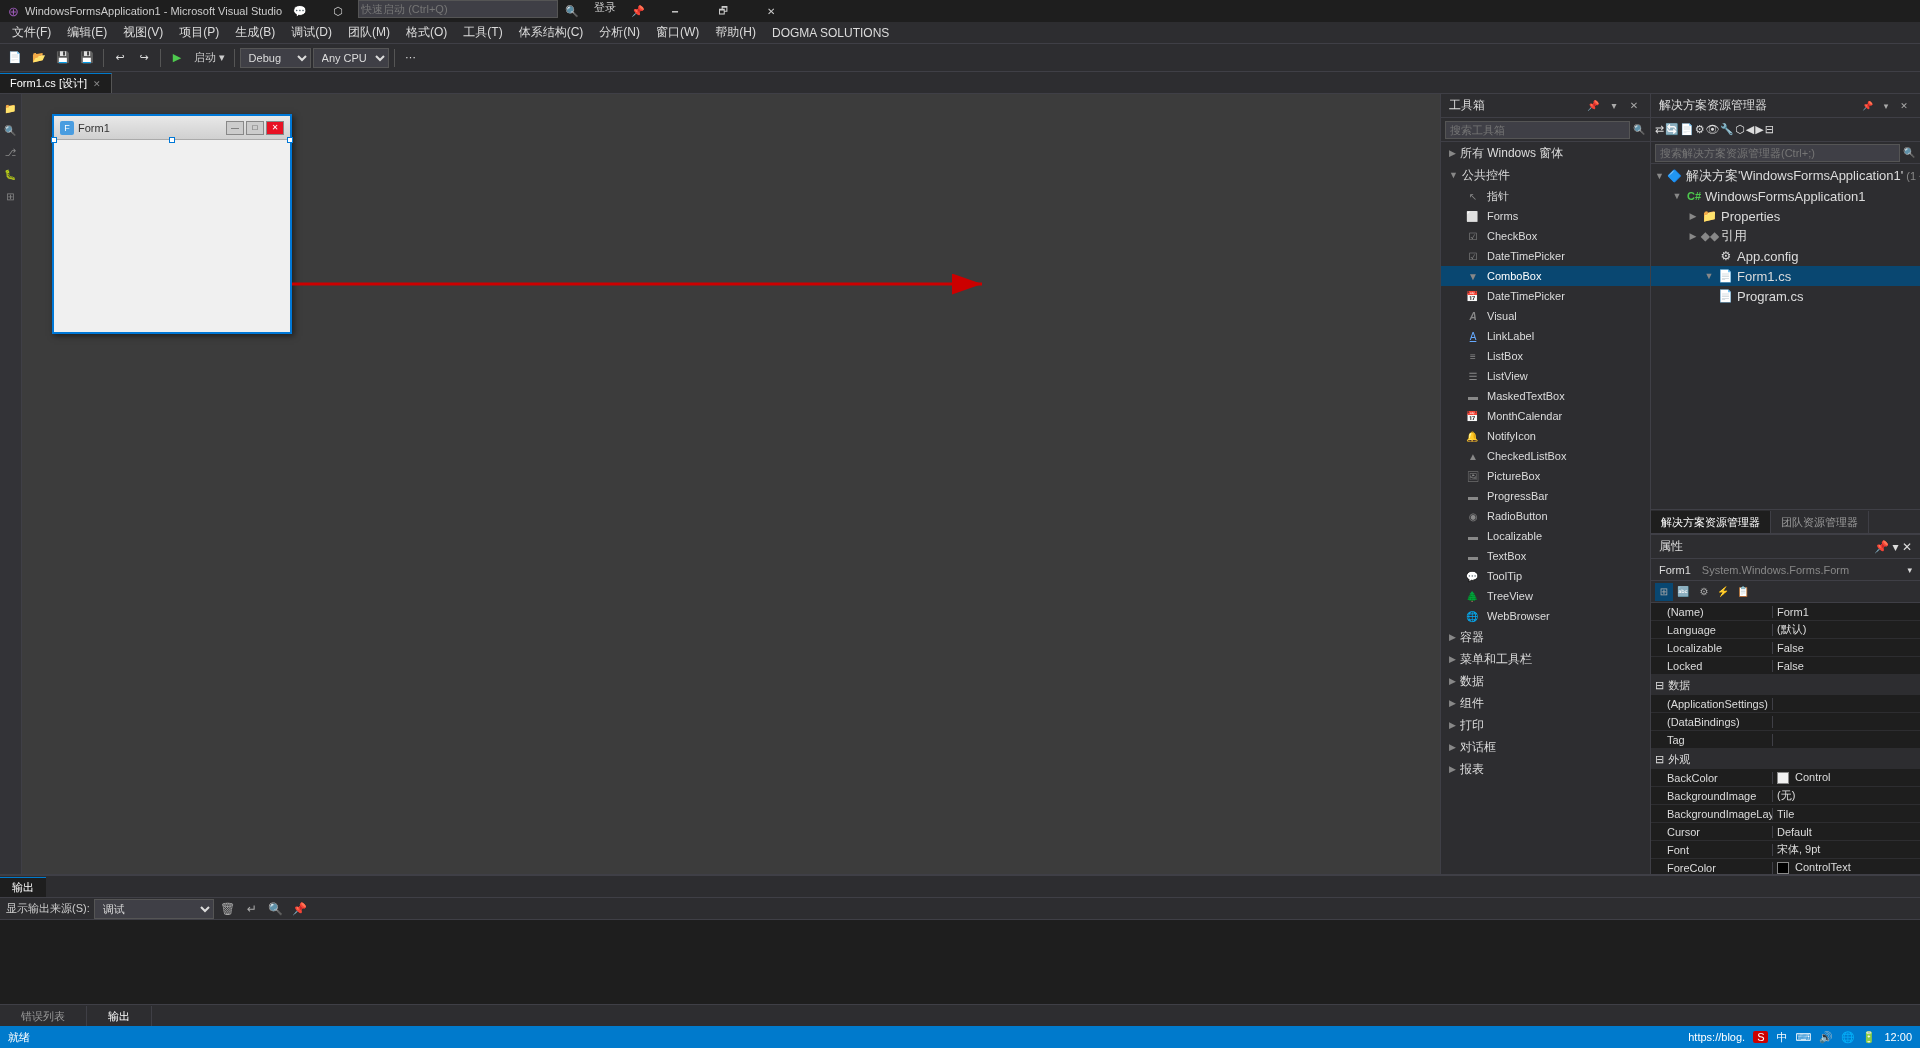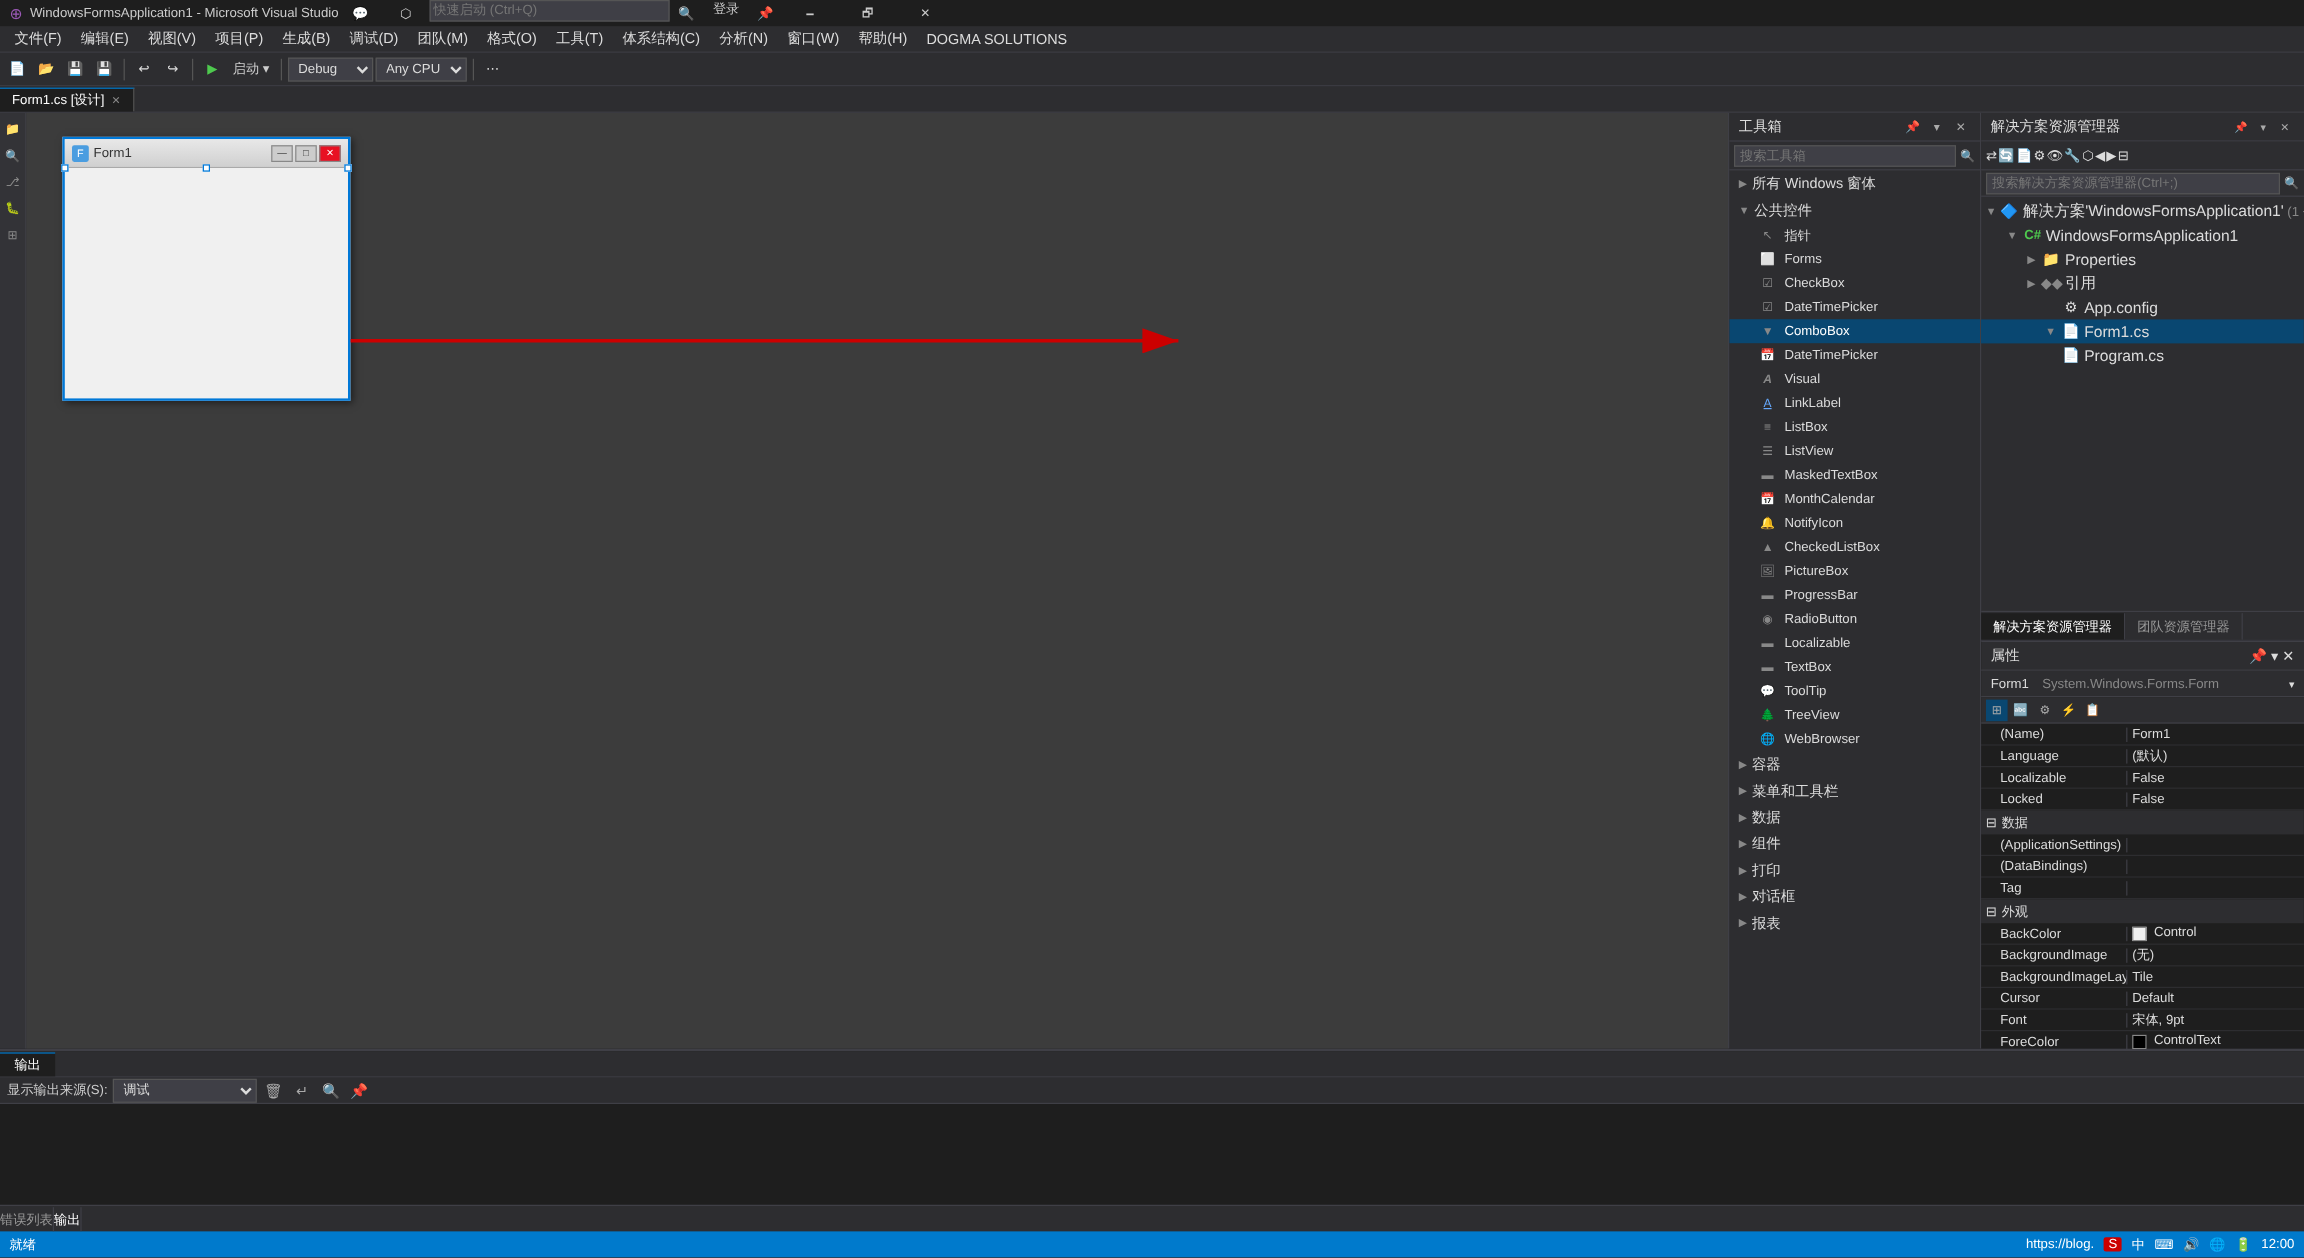--- a/index.html
+++ b/index.html
@@ -559,21 +559,21 @@
     
     #bottom-tabs {
       height: 22px;
       background: #2d2d30;
       display: flex;
       align-items: flex-end;
       border-top: 1px solid #3f3f46;
     }
     .bottom-tab {
       height: 20px;
-      padding: 0 0;
+      padding: 0 21px;
       font-size: 11px;
       color: #999;
       display: flex;
       align-items: center;
       cursor: pointer;
       border-right: 1px solid #3f3f46;
     }
     .bottom-tab.active { color: #fff; }
 
     

